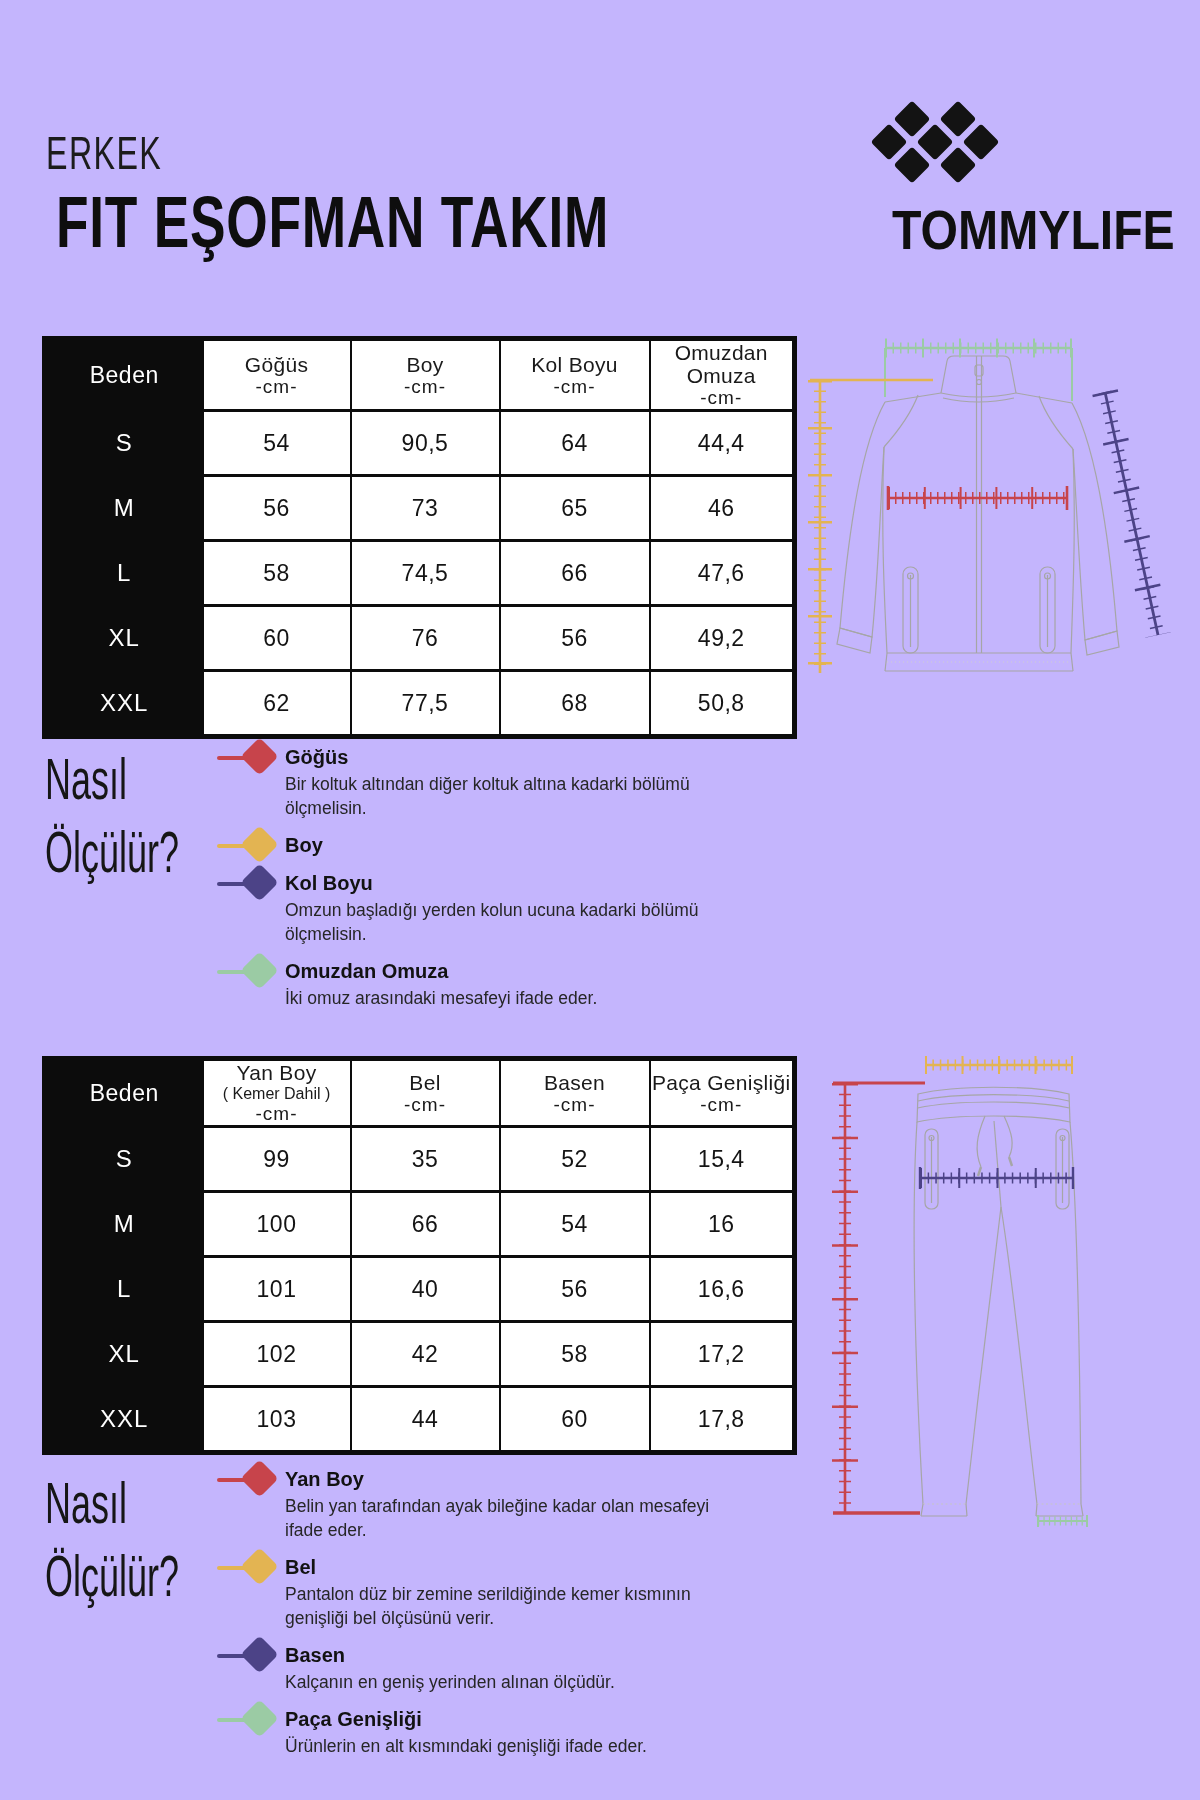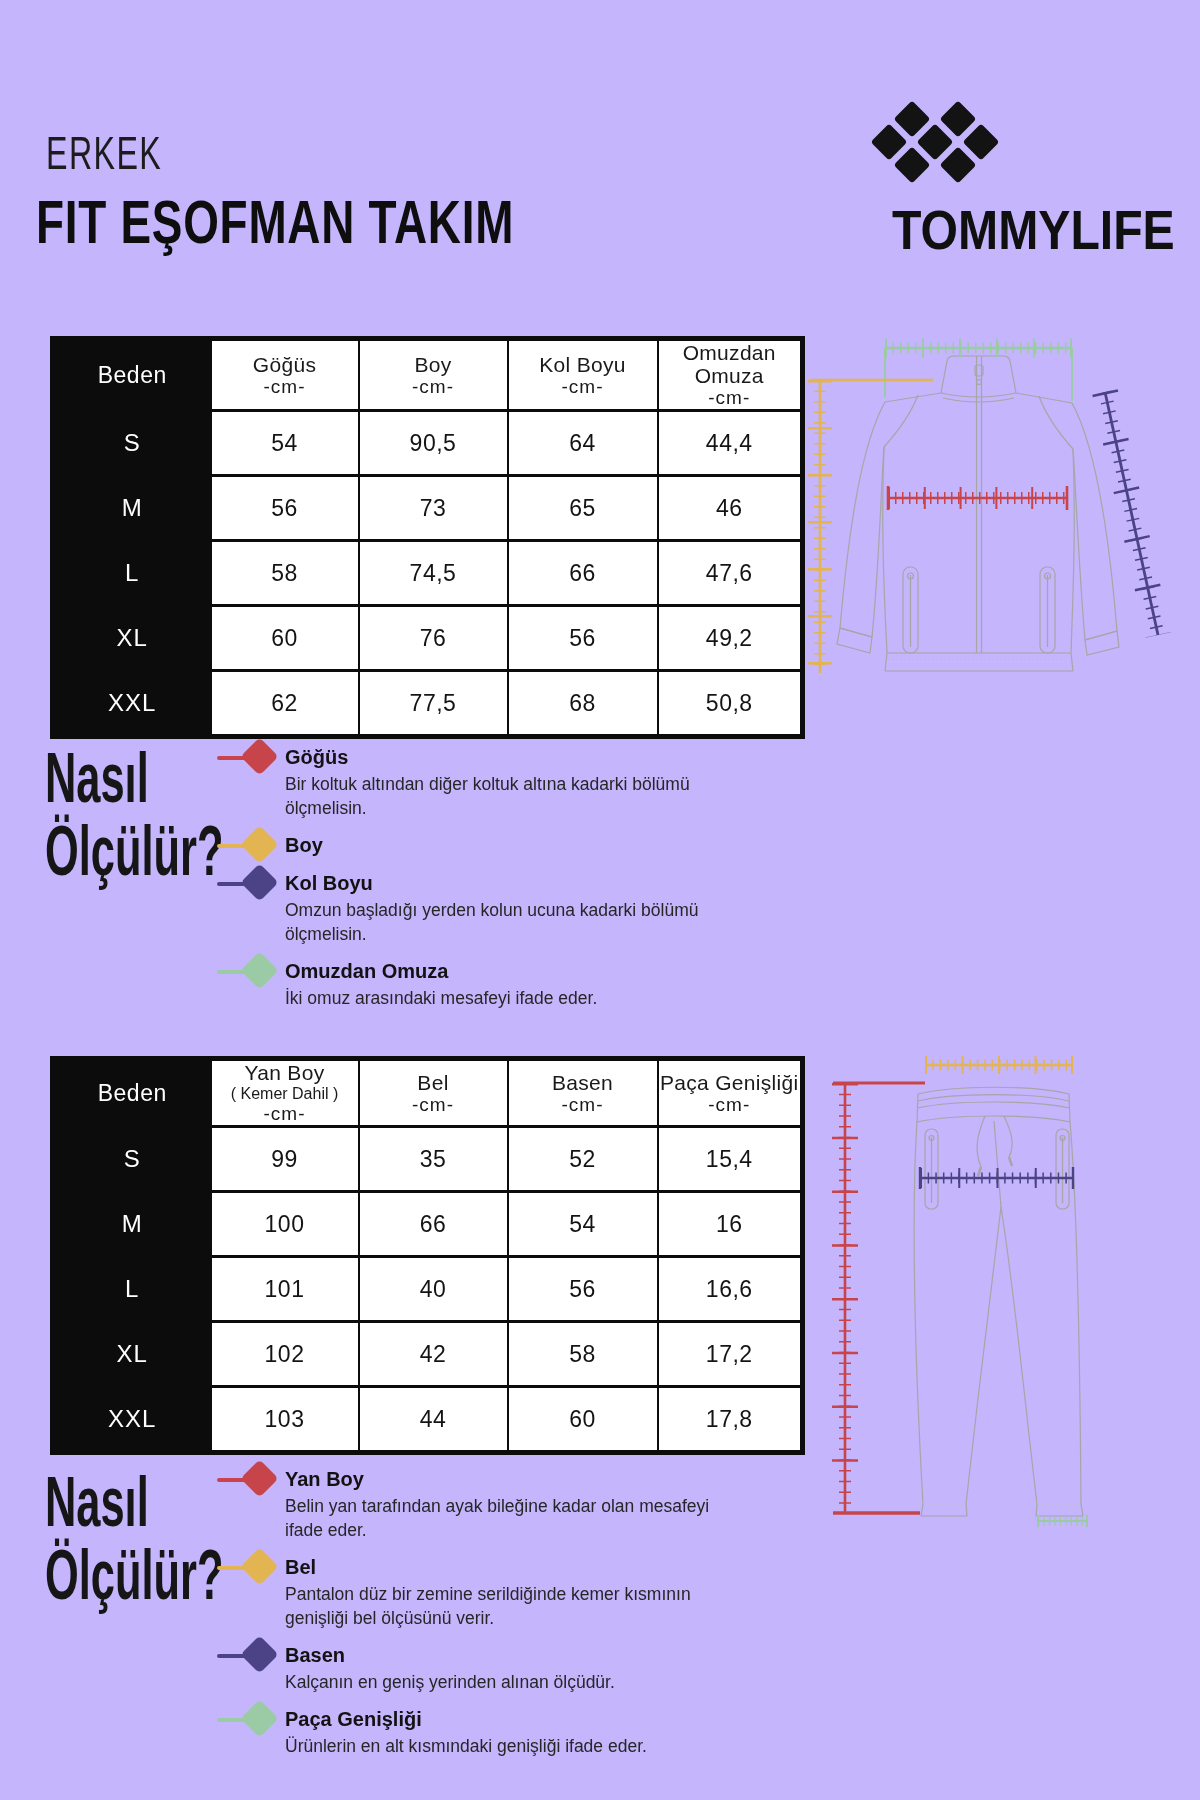--- a/index.html
+++ b/index.html
@@ -6,49 +6,49 @@
   .sheet{
     position:relative; width:1200px; height:1800px; background:#c4b5fd; overflow:hidden;
     font-family:"Liberation Sans","DejaVu Sans",sans-serif; color:#1a1a1a;
   }
   .abs{position:absolute;}
   .cond{display:inline-block; transform-origin:0 0; white-space:nowrap;}
 
   
   .title1{left:46px; top:128px; font-size:46px; line-height:50px; font-weight:400; color:#1c1c1c;}
   .title1 .cond{transform:scaleX(.70); letter-spacing:2px;}
-  .title2{left:36px; top:190px; font-size:62px; line-height:64px; font-weight:700; color:#0e0e0e;}
+  .title2{left:56px; top:190px; font-size:72px; line-height:64px; font-weight:700; color:#0e0e0e;}
   .title2 .cond{transform:scaleX(.74); letter-spacing:1px;}
 
   .brand{left:869px; top:98px; width:282px; text-align:left;}
   .brand-name{display:block; margin-top:12px; font-size:56px; line-height:56px; font-weight:700; color:#101010;}
   .brand-name .cond{transform-origin:50% 50%; transform:scaleX(.86);}
 
   
   table.size-table{
-    position:absolute; left:50px; border-collapse:collapse; table-layout:fixed;
+    position:absolute; left:42px; border-collapse:collapse; table-layout:fixed;
     width:750px; background:#fff; border:5px solid #0c0c0c;
   }
   .t-top{top:336px;} .t-bottom{top:1056px;}
   .size-table th,.size-table td{
     border:2px solid #0c0c0c; border-top-width:3px; border-bottom-width:3px;
     text-align:center; vertical-align:middle; padding:0; font-weight:400;
   }
   .size-table thead th{height:64px;}
   .size-table tbody td,.size-table tbody th{height:62px;}
   .size-table .dark{background:#0c0c0c; color:#fff; border-color:#0c0c0c;}
   .corner{font-size:23px; letter-spacing:.5px;}
   .size-lbl{font-size:24px; letter-spacing:1px;}
   .val{font-size:23px; color:#141414; letter-spacing:.5px;}
   .col-label{display:block; font-size:21px; line-height:23px; letter-spacing:.3px;}
   .col-sub{display:block; font-size:16px; line-height:19px;}
   .col-unit{display:block; font-size:19px; line-height:22px; letter-spacing:1px;}
 
   
-  .howto{font-size:70px; line-height:73px; font-weight:700; color:#161616;}
+  .howto{font-size:58px; line-height:73px; font-weight:400; color:#161616;}
   .howto .cond{transform:scaleX(.62);}
   .howto1{left:45px; top:742px;}
   .howto2{left:45px; top:1466px;}
 
   
   .legend{width:500px;}
   .legend-top{left:217px; top:744px;}
   .legend-bottom{left:217px; top:1466px;}
   .lg-item{position:relative; padding-left:68px; margin-bottom:12px;}
   .lg-title{font-size:20px; font-weight:700; line-height:26px; color:#121212; margin-bottom:2px;}

